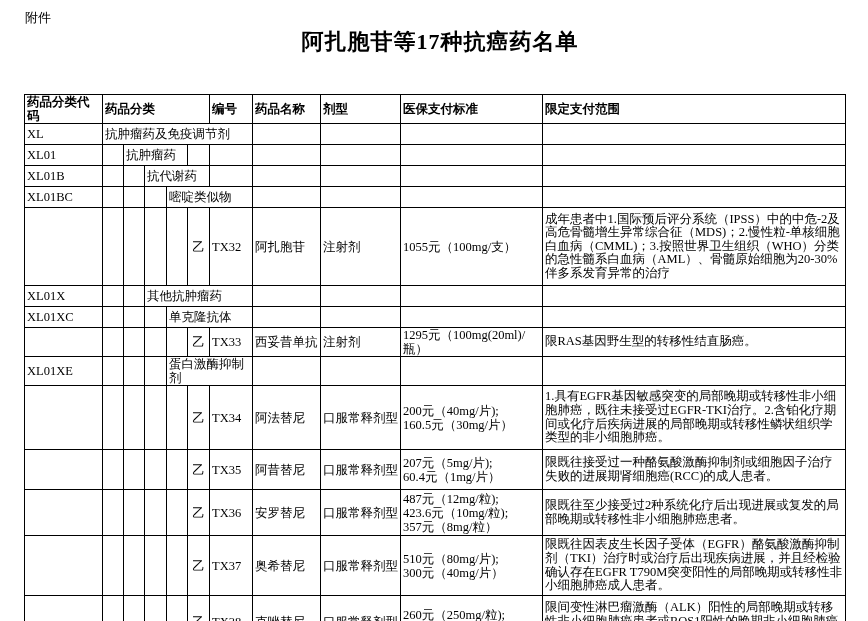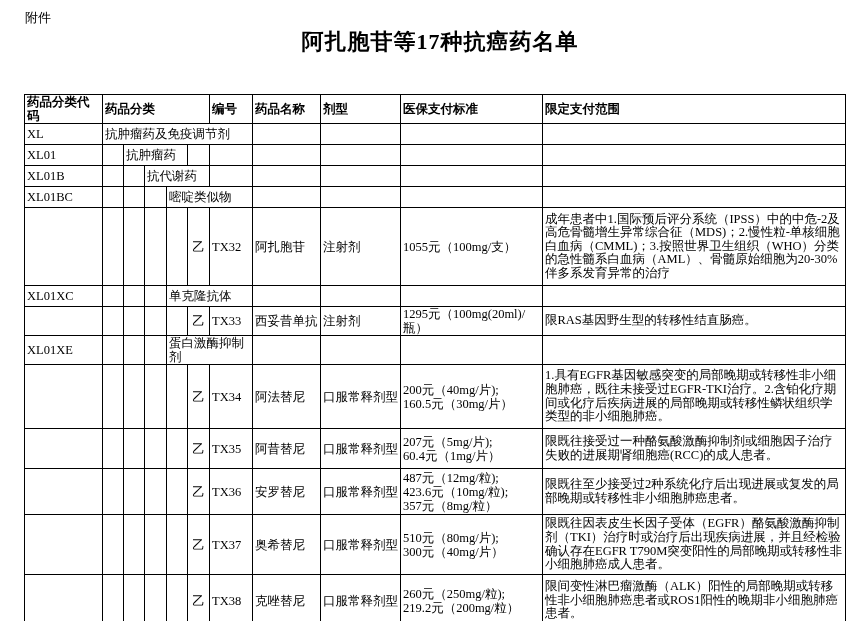--- a/index.html
+++ b/index.html
@@ -107,20 +107,30 @@
       <td></td>
       <td></td>
       <td class="ctr">乙</td>
       <td>TX32</td>
       <td>阿扎胞苷</td>
       <td>注射剂</td>
       <td class="pre">1055元（100mg/支）</td>
       <td class="scope">成年患者中1.国际预后评分系统（IPSS）中的中危-2及高危骨髓增生异常综合征（MDS)；2.慢性粒-单核细胞白血病（CMML)；3.按照世界卫生组织（WHO）分类的急性髓系白血病（AML）、骨髓原始细胞为20-30%伴多系发育异常的治疗</td>
     </tr>
 
+    <tr class="h21">
+      <td>XL01X</td>
+      <td></td>
+      <td></td>
+      <td colspan="4">其他抗肿瘤药</td>
+      <td></td>
+      <td></td>
+      <td></td>
+      <td></td>
+    </tr>
 
     <tr class="h21">
       <td>XL01XC</td>
       <td></td>
       <td></td>
       <td></td>
       <td colspan="3">单克隆抗体</td>
       <td></td>
       <td></td>
       <td></td>

